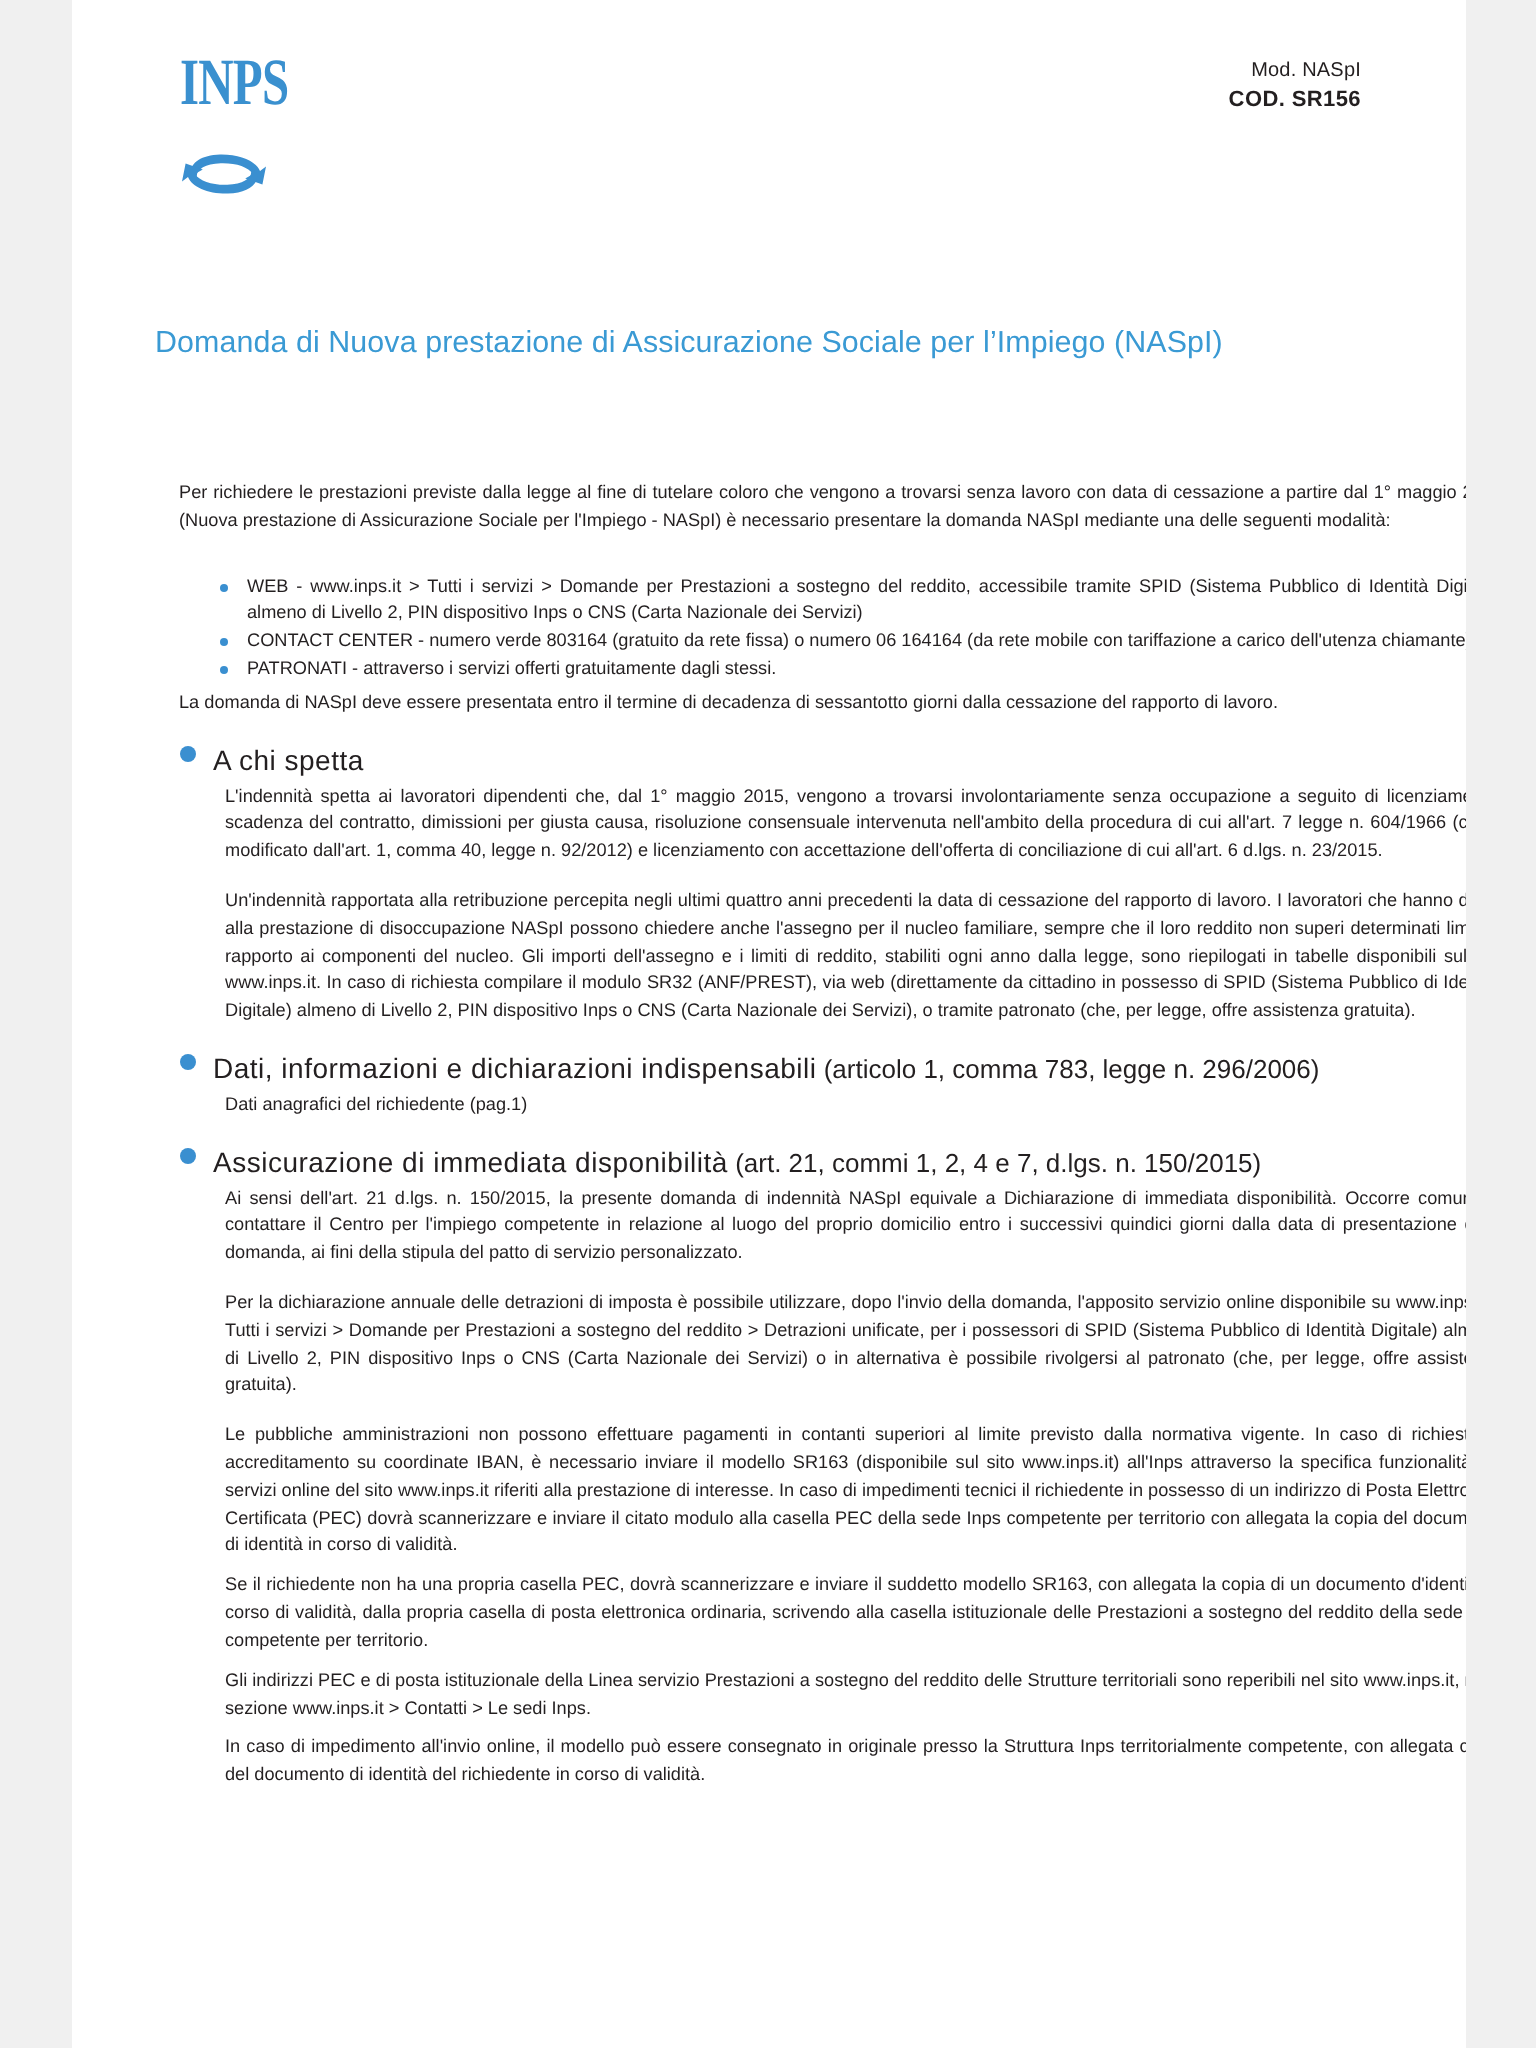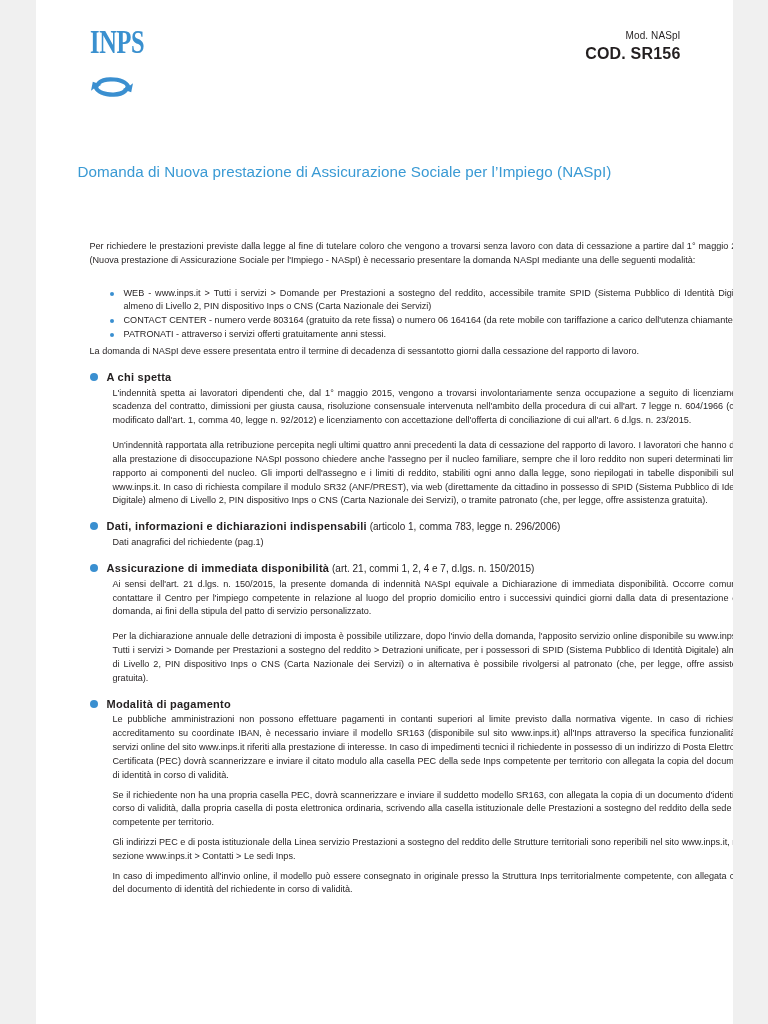--- a/index.html
+++ b/index.html
@@ -62,21 +62,21 @@
     right: 0;
     text-align: right;
     line-height: 1.38;
   }
   .modcode .mod-line {
     font-size: 10px;
     color: #231f20;
     letter-spacing: 0.1px;
   }
   .modcode .cod-line {
-    font-size: 16px;
+    font-size: 11px;
     font-weight: 700;
     color: #231f20;
     letter-spacing: 0.2px;
   }
 
   
   .doc-title {
     position: absolute;
     top: 162px;
     left: 42px;
@@ -142,28 +142,28 @@
     content: "";
     position: absolute;
     left: 0;
     top: 3px;
     width: 8px;
     height: 8px;
     border-radius: 50%;
     background: #3a8fd0;
   }
   .section-head .h-title {
-    font-weight: 700;
-    font-size: 11px;
+    font-weight: 400;
+    font-size: 14px;
     color: #231f20;
     letter-spacing: 0.25px;
   }
   .section-head .h-note {
     font-weight: 400;
-    font-size: 10px;
+    font-size: 13px;
     color: #231f20;
   }
   .section-body {
     padding-left: 23px;
   }
   .section-body p { margin: 0; }
   .section-body p + p { margin-top: 6px; }
 </style>
 </head>
 <body>
@@ -190,21 +190,21 @@
   <div class="doc-title">Domanda di Nuova prestazione di Assicurazione Sociale per l’Impiego (NASpI)</div>
 
   <div class="content">
 
     <div class="intro">
       <p class="just">Per richiedere le prestazioni previste dalla legge al fine di tutelare coloro che vengono a trovarsi senza lavoro con data di cessazione a partire dal 1° maggio 2015 (Nuova prestazione di Assicurazione Sociale per l'Impiego - NASpI) è necessario presentare la domanda NASpI mediante una delle seguenti modalità:</p>
 
       <ul class="bullets">
         <li>WEB - www.inps.it &gt; Tutti i servizi &gt; Domande per Prestazioni a sostegno del reddito, accessibile tramite SPID (Sistema Pubblico di Identità Digitale) almeno di Livello 2, PIN dispositivo Inps o CNS (Carta Nazionale dei Servizi)</li>
         <li>CONTACT CENTER - numero verde 803164 (gratuito da rete fissa) o numero 06 164164 (da rete mobile con tariffazione a carico dell'utenza chiamante)</li>
-        <li>PATRONATI - attraverso i servizi offerti gratuitamente anni stessi.</li>
+        <li>PATRONATI - attraverso i servizi offerti gratuitamente dagli stessi.</li>
       </ul>
 
       <p class="just after-list">La domanda di NASpI deve essere presentata entro il termine di decadenza di sessantotto giorni dalla cessazione del rapporto di lavoro.</p>
     </div>
 
     <div class="section">
       <div class="section-head">
         <span class="h-title">A chi spetta</span><span class="h-note"></span>
       </div>
       <div class="section-body">
@@ -236,23 +236,20 @@
       </div>
     </div>
 
     <div class="section">
       <div class="section-body">
         <p class="just">Per la dichiarazione annuale delle detrazioni di imposta è possibile utilizzare, dopo l'invio della domanda, l'apposito servizio online disponibile su www.inps.it &gt; Tutti i servizi &gt; Domande per Prestazioni a sostegno del reddito &gt; Detrazioni unificate, per i possessori di SPID (Sistema Pubblico di Identità Digitale) almeno di Livello 2, PIN dispositivo Inps o CNS (Carta Nazionale dei Servizi) o in alternativa è possibile rivolgersi al patronato (che, per legge, offre assistenza gratuita).</p>
       </div>
     </div>
 
     <div class="section">
-      <div class="section-head">
-        <span class="h-title">Modalità di pagamento</span><span class="h-note"></span>
-      </div>
       <div class="section-body">
         <p class="just">Le pubbliche amministrazioni non possono effettuare pagamenti in contanti superiori al limite previsto dalla normativa vigente. In caso di richiesta di accreditamento su coordinate IBAN, è necessario inviare il modello SR163 (disponibile sul sito www.inps.it) all'Inps attraverso la specifica funzionalità dei servizi online del sito www.inps.it riferiti alla prestazione di interesse. In caso di impedimenti tecnici il richiedente in possesso di un indirizzo di Posta Elettronica Certificata (PEC) dovrà scannerizzare e inviare il citato modulo alla casella PEC della sede Inps competente per territorio con allegata la copia del documento di identità in corso di validità.</p>
         <p class="just">Se il richiedente non ha una propria casella PEC, dovrà scannerizzare e inviare il suddetto modello SR163, con allegata la copia di un documento d'identità in corso di validità, dalla propria casella di posta elettronica ordinaria, scrivendo alla casella istituzionale delle Prestazioni a sostegno del reddito della sede Inps competente per territorio.</p>
         <p class="just">Gli indirizzi PEC e di posta istituzionale della Linea servizio Prestazioni a sostegno del reddito delle Strutture territoriali sono reperibili nel sito www.inps.it, nella sezione www.inps.it &gt; Contatti &gt; Le sedi Inps.</p>
         <p class="just">In caso di impedimento all'invio online, il modello può essere consegnato in originale presso la Struttura Inps territorialmente competente, con allegata copia del documento di identità del richiedente in corso di validità.</p>
       </div>
     </div>
 
   </div>
 </div>

